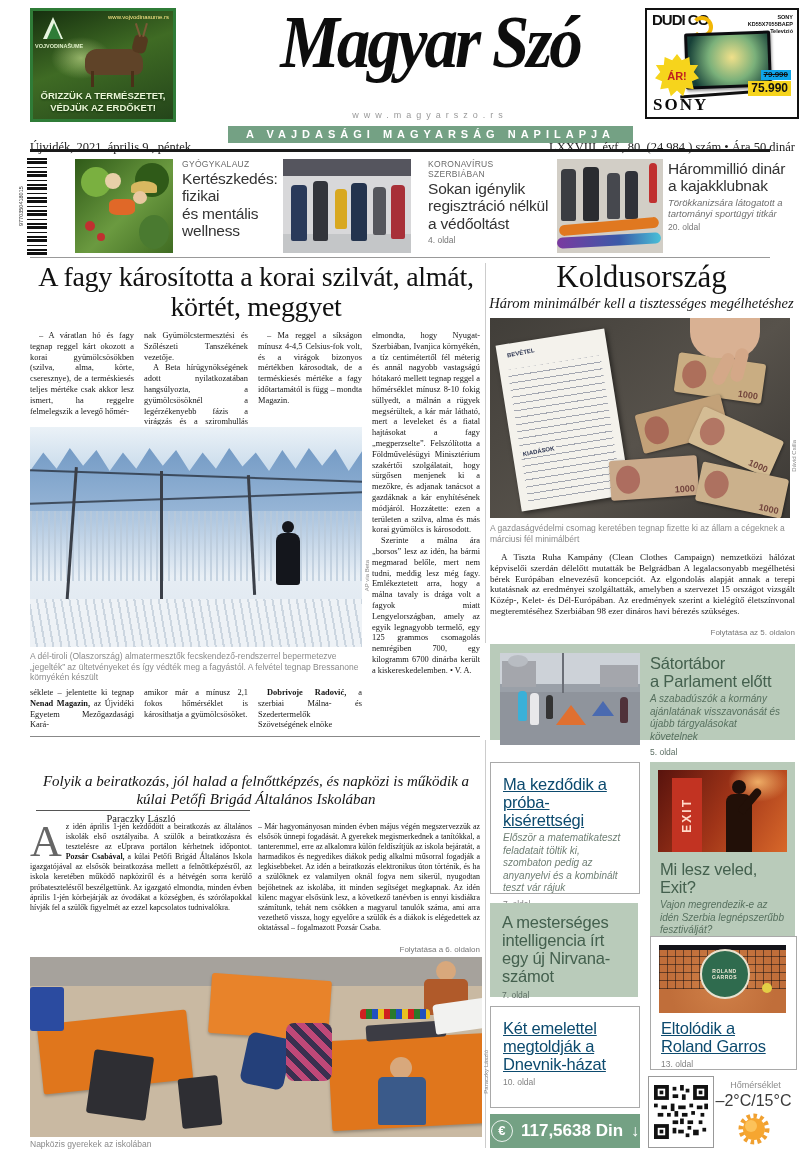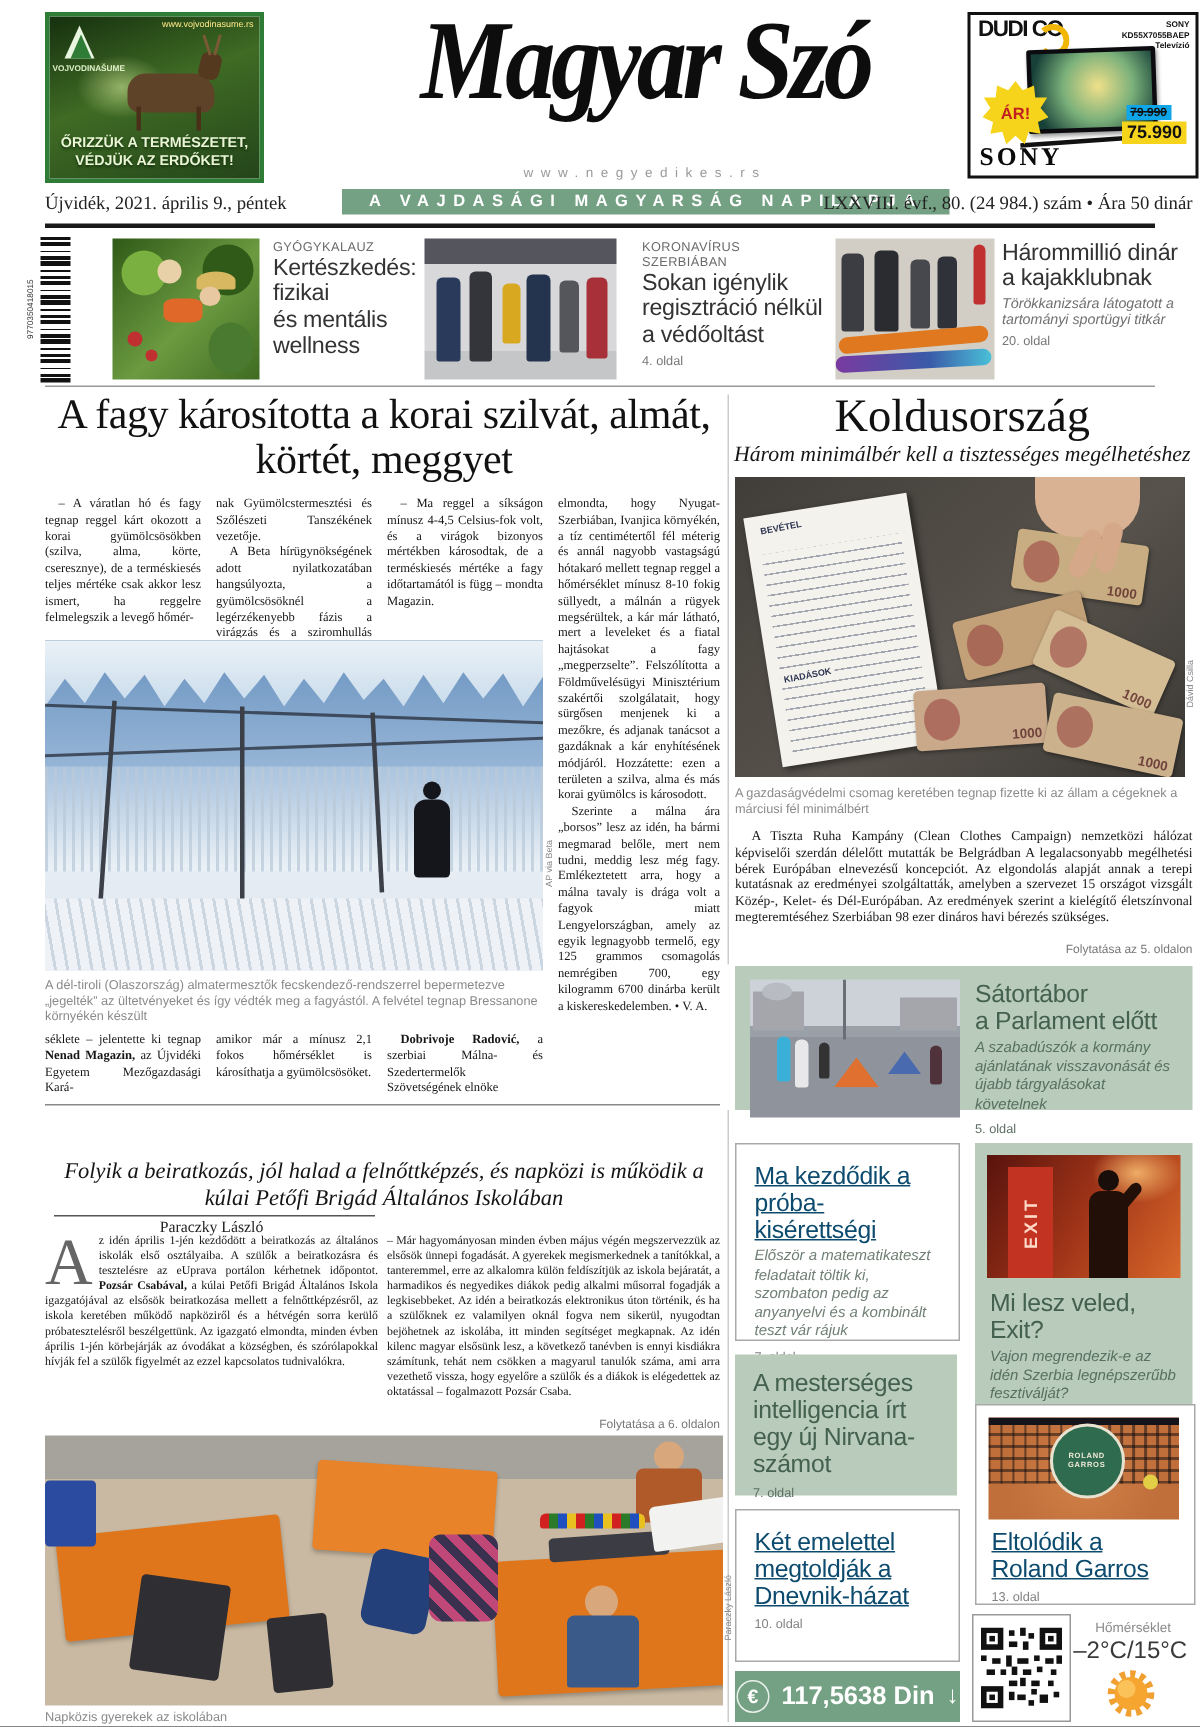--- a/index.html
+++ b/index.html
@@ -35,26 +35,26 @@
   .dudi{position:absolute;left:5px;top:3px;font:bold 15px/13px "Liberation Sans",sans-serif;letter-spacing:-1px;color:#111;}
   .dudi-dot{position:absolute;left:44px;top:6px;width:14px;height:14px;border:4px solid #f2b705;border-radius:50%;border-left-color:transparent;}
   .sony-prod{position:absolute;right:4px;top:4px;width:62px;text-align:right;font:bold 5.5px/7px "Liberation Sans",sans-serif;color:#111;}
   .tv{position:absolute;left:38px;top:22px;width:86px;height:56px;background:#0c0c10;border-radius:2px;
       transform:rotate(-2deg);box-shadow:1px 2px 3px rgba(0,0,0,.4);}
   .tv .scr{position:absolute;inset:3px;background:radial-gradient(circle at 55% 45%,#f0e08a,#7ab07a 45%,#174038 85%);}
   .tv .leg{position:absolute;left:-6px;bottom:-7px;width:100px;height:3px;background:#111;transform:rotate(-2deg);}
   .burst{position:absolute;left:8px;top:44px;width:44px;height:44px;background:#f6d41c;
          clip-path:polygon(50% 0,61% 14%,78% 7%,80% 25%,98% 25%,88% 41%,100% 55%,84% 62%,88% 80%,70% 77%,64% 96%,50% 83%,36% 96%,30% 77%,12% 80%,16% 62%,0 55%,12% 41%,2% 25%,20% 25%,22% 7%,39% 14%);}
   .burst span{position:absolute;left:0;right:0;top:16px;text-align:center;font:bold 11px "Liberation Sans",sans-serif;color:#c02020;}
-  .price-old{position:absolute;right:16px;top:60px;background:#0ea5e9;padding:0 3px;
+  .price-old{position:absolute;right:6px;top:60px;background:#0ea5e9;padding:0 3px;
          font:bold 8px/10px "Liberation Sans",sans-serif;color:#111;text-decoration:line-through;}
   .price-new{position:absolute;right:6px;top:71px;background:#f6d41c;padding:0 3px;
          font:bold 12px/15px "Liberation Sans",sans-serif;color:#111;}
   .sony-logo{position:absolute;left:6px;bottom:2px;font:bold 17px "Liberation Serif",serif;letter-spacing:2px;color:#0a0a0a;}
-  .dateline{top:128px;font:12.5px "Liberation Serif",serif;color:#222;}
+  .dateline{top:140px;font:12.5px "Liberation Serif",serif;color:#222;}
   .rule-heavy{left:30px;top:149px;width:740px;height:3px;background:#1a1a1a;}
   
   .barcode{left:27px;top:158px;width:20px;height:97px;
      background:repeating-linear-gradient(180deg,#111 0 2px,#fff 2px 3px,#111 3px 6px,#fff 6px 9px,#111 9px 10px,#fff 10px 13px);}
   .barcode-num{left:18px;top:158px;height:97px;font:5.5px "Liberation Sans",sans-serif;color:#333;
      writing-mode:vertical-rl;transform:rotate(180deg);text-align:center;}
   .ph{position:absolute;overflow:hidden;}
   .kicker{font:8.5px "Liberation Sans",sans-serif;color:#6a6a6a;letter-spacing:.3px;}
   .ttitle{font:15.5px/1.12 "Liberation Sans",sans-serif;color:#333;letter-spacing:-.2px;margin-top:1px;}
   .tsub{font:italic 9.5px/1.18 "Liberation Sans",sans-serif;color:#6f6f6f;margin-top:2px;}
@@ -170,21 +170,21 @@
     <div class="deerbody"></div>
     <div class="deerhead"></div>
     <div class="antler"></div>
     <div class="antler b"></div>
     <div class="deerleg" style="left:58px;"></div>
     <div class="deerleg" style="left:98px;"></div>
     <div class="slogan"><span>ŐRIZZÜK A TERMÉSZETET,</span><br><span>VÉDJÜK AZ ERDŐKET!</span></div>
   </div>
 
   <div class="abs masthead-title">Magyar Szó</div>
-  <div class="abs masthead-url">www.negyedikes.rs</div>
+  <div class="abs masthead-url">www.magyarszo.rs</div>
   <div class="abs tagline">A VAJDASÁGI MAGYARSÁG NAPILAPJA</div>
 
   <div class="abs ad-sony">
     <div class="dudi">DUDI CO.</div>
     <div class="dudi-dot"></div>
     <div class="sony-prod"><span>SONY KD55X7055BAEP</span><br><span>Televízió</span></div>
     <div class="tv">
         <div class="scr"></div>
         <div class="leg"></div>
       </div>

